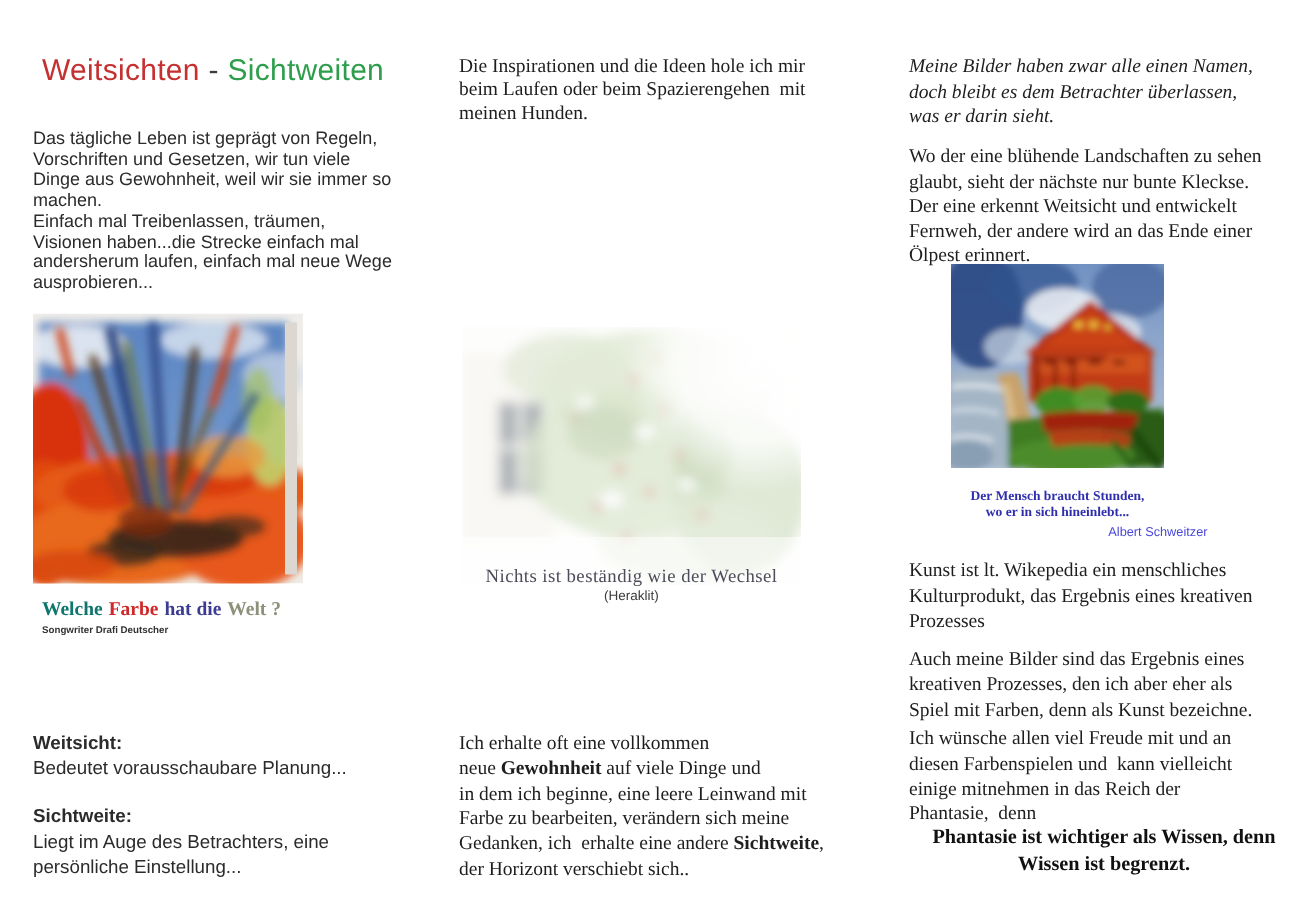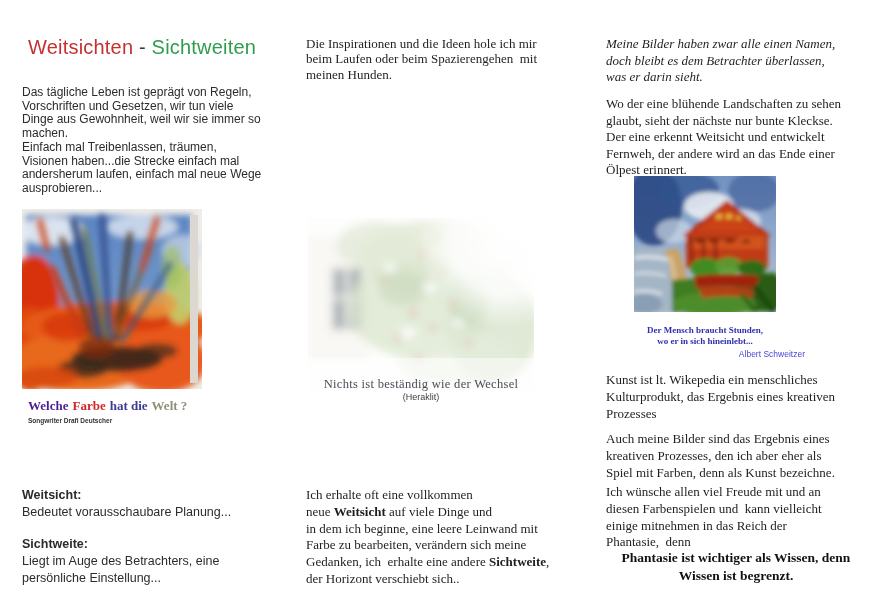--- a/index.html
+++ b/index.html
@@ -15,21 +15,21 @@
   #title{left:28px;top:36px;font-size:20px;letter-spacing:0.2px;}
   #title .t-red{color:#c53030;}
   #title .t-dash{color:#3b3b3b;}
   #title .t-green{color:#2e9e4c;}
 
   
   #lintro{left:22px;top:86px;font-size:12px;line-height:13.7px;color:#2b2b2b;}
   #paint1{left:22px;top:209px;width:180px;height:180px;}
   #cap1{left:28px;top:398px;font-family:"Liberation Serif",serif;font-weight:bold;font-size:13px;}
   #cap1 span{margin-right:4px;}
-  .cw1{color:#4c1d95;}
+  .cw1{color:#0f766e;}
   .cw2{color:#d02828;}
   .cw3{color:#3c3c92;}
   .cw4{color:#8e9078;margin-right:0;}
   #cap1credit{left:28px;top:417px;font-size:6.5px;font-weight:bold;color:#333;}
   #defs{left:22px;top:487px;font-size:12.5px;line-height:17px;color:#2b2b2b;}
   .def-term{font-weight:bold;}
   .def2{margin-top:15px;}
 
   
   #mp1{left:306px;top:36px;font-size:13px;line-height:15.4px;color:#1e1e1e;}
@@ -182,21 +182,21 @@
       <circle cx="195" cy="25" r="85" fill="url(#gl)"></circle>
       <rect width="226" height="172" fill="#ffffff" opacity="0.48"></rect>
       <rect y="140" width="226" height="32" fill="#ffffff" opacity="0.5"></rect>
     </svg>
   </div>
 
   <div id="cap2src" class="abs sans">(Heraklit)</div>
   <div id="cap2" class="abs">Nichts ist beständig wie der Wechsel</div>
 
   <div id="mp3" class="abs serif pre"><span>Ich erhalte oft eine vollkommen
-neue </span><span class="b">Weitsicht</span><span> auf viele Dinge und
+neue </span><span class="b">Gewohnheit</span><span> auf viele Dinge und
 in dem ich beginne, eine leere Leinwand mit
 Farbe zu bearbeiten, verändern sich meine
 Gedanken, ich  erhalte eine andere </span><span class="b">Sichtweite</span><span>,
 der Horizont verschiebt sich..</span></div>
 
   <div id="rp1" class="abs serif pre">Meine Bilder haben zwar alle einen Namen,
 doch bleibt es dem Betrachter überlassen,
 was er darin sieht.</div>
   <div id="rp2" class="abs serif pre">Wo der eine blühende Landschaften zu sehen
 glaubt, sieht der nächste nur bunte Kleckse.

